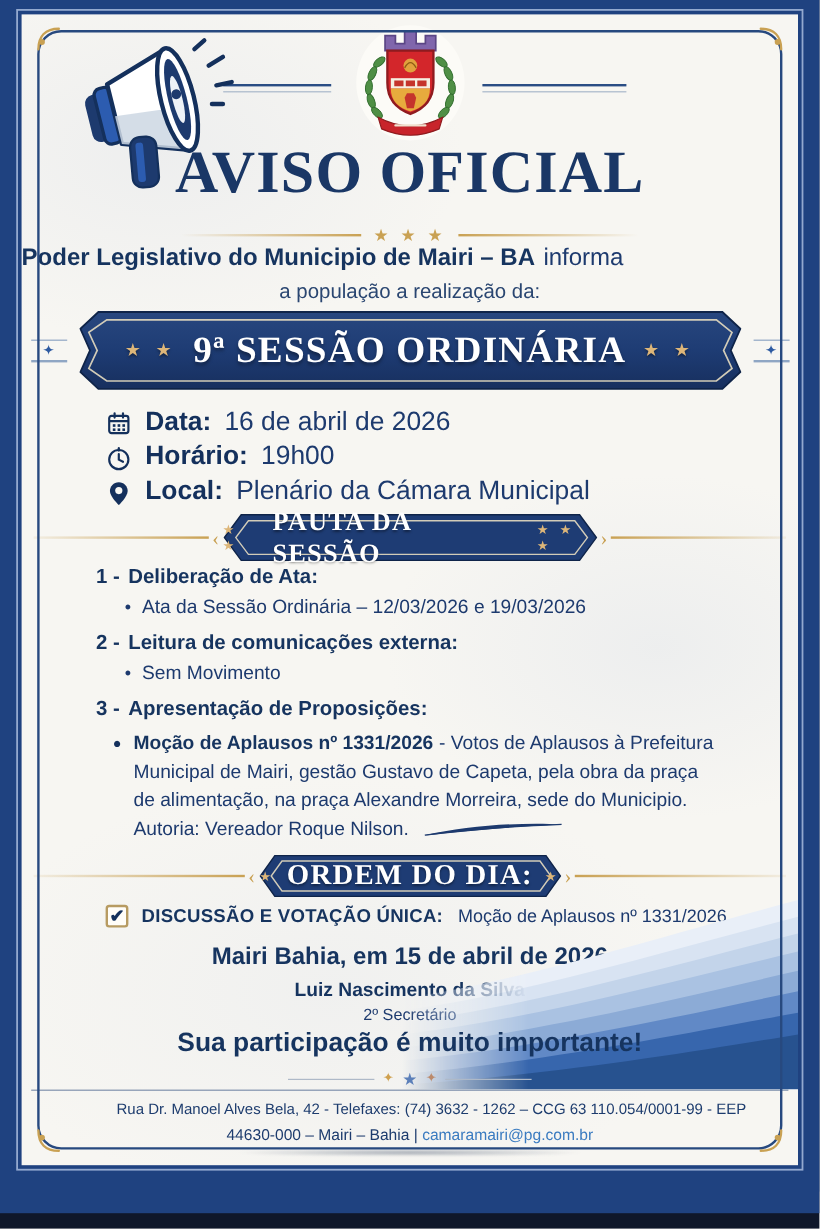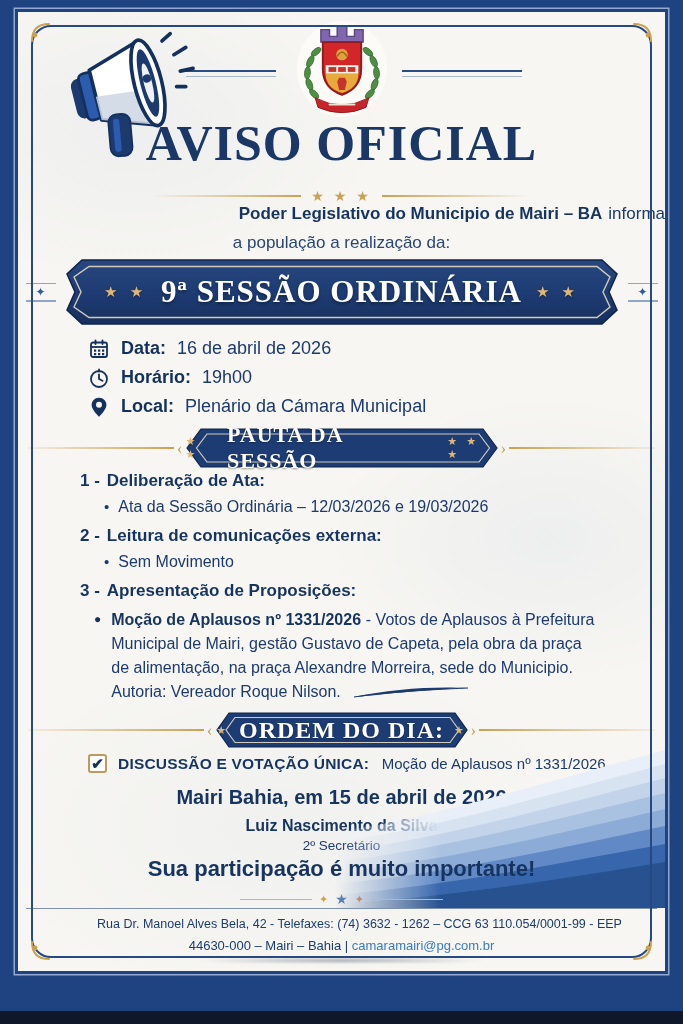--- a/index.html
+++ b/index.html
@@ -28,40 +28,40 @@
   .hline{position:absolute;height:4px;border-top:2px solid #2a4d84;border-bottom:1px solid #a9b7ca;z-index:1;}
   .hline.l{left:168px;width:90px;top:58px;}
   .hline.r{left:384px;width:120px;top:58px;}
   .page-title{position:absolute;top:102px;left:0;width:100%;text-align:center;margin:0;z-index:3;
       font-family:"Liberation Serif",serif;font-weight:bold;font-size:50px;letter-spacing:1px;color:#1a3766;}
   .star-divider{position:absolute;top:176px;left:0;width:100%;display:flex;align-items:center;justify-content:center;gap:10px;}
   .sd-line{width:150px;height:2px;}
   .sd-line.l{background:linear-gradient(to right,rgba(201,161,83,0),#c9a153);}
   .sd-line.r{background:linear-gradient(to left,rgba(201,161,83,0),#c9a153);}
   .sd-stars{color:#c9a153;font-size:14px;letter-spacing:3px;}
-  .org-line{position:absolute;top:192px;left:0;width:100%;text-align:right;font-size:17px;color:#1d3a6e;}
+  .org-line{position:absolute;top:192px;left:0;width:100%;text-align:left;font-size:20px;color:#1d3a6e;}
   .org-bold{font-weight:bold;color:#16345f;}
   .org-rest{margin-left:.35em;}
   .subtitle{position:absolute;top:221px;left:0;width:100%;text-align:center;font-size:17px;color:#2a4671;}
 
   
   .session-row{position:absolute;top:247px;left:0;width:100%;display:flex;align-items:center;justify-content:center;gap:8px;}
   .orn{display:flex;flex-direction:column;align-items:center;gap:2px;width:34px;}
   .orn-line{width:30px;height:1.5px;background:#8fa6c4;}
   .orn-star{color:#2d5aa1;font-size:12px;line-height:1;}
   .session-banner{position:relative;width:552px;height:66px;flex:0 0 auto;}
   .session-banner svg{position:absolute;inset:0;}
   .session-text{position:absolute;inset:0;display:flex;align-items:center;justify-content:center;gap:14px;z-index:2;}
   .session-title{font-family:"Liberation Serif",serif;font-weight:bold;font-size:31px;color:#ffffff;letter-spacing:1px;
       text-shadow:0 2px 3px rgba(0,0,0,.35);}
   .session-stars{color:#ddb679;font-size:15px;letter-spacing:4px;text-shadow:0 1px 2px rgba(0,0,0,.4);}
 
   
   .details{position:absolute;top:326px;left:70px;}
-  .detail-row{display:flex;align-items:flex-start;gap:11px;height:26px;margin-bottom:3px;font-size:18px;}
+  .detail-row{display:flex;align-items:flex-end;gap:11px;height:26px;margin-bottom:3px;font-size:22px;}
   .detail-label{font-weight:bold;color:#14305c;}
   .detail-value{color:#1d3a6e;}
 
   
   .section-row{position:absolute;left:10px;right:10px;display:flex;align-items:center;}
   .section-row.pauta{top:416px;}
   .section-row.ordem{top:700px;}
   .gold-line{flex:1;height:1.5px;}
   .gold-line.l{background:linear-gradient(to right,rgba(201,161,83,.1),#c9a153);}
   .gold-line.r{background:linear-gradient(to left,rgba(201,161,83,.1),#c9a153);}

